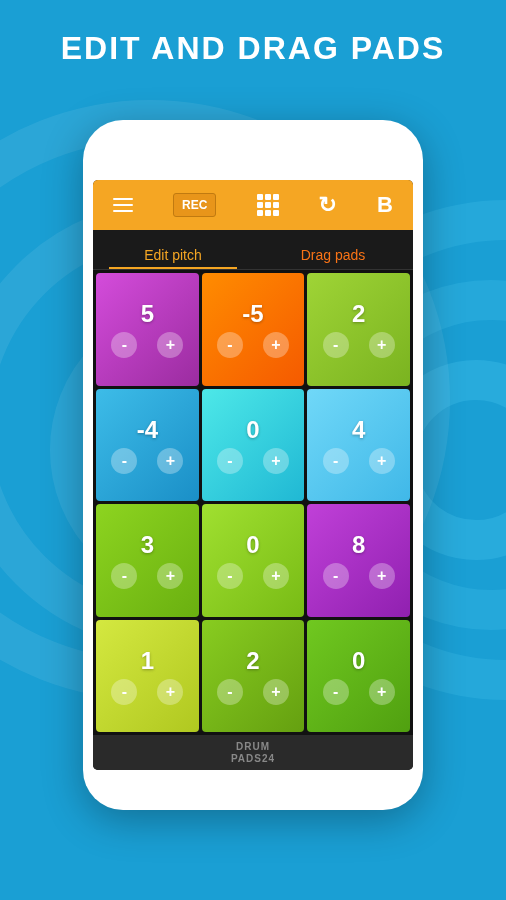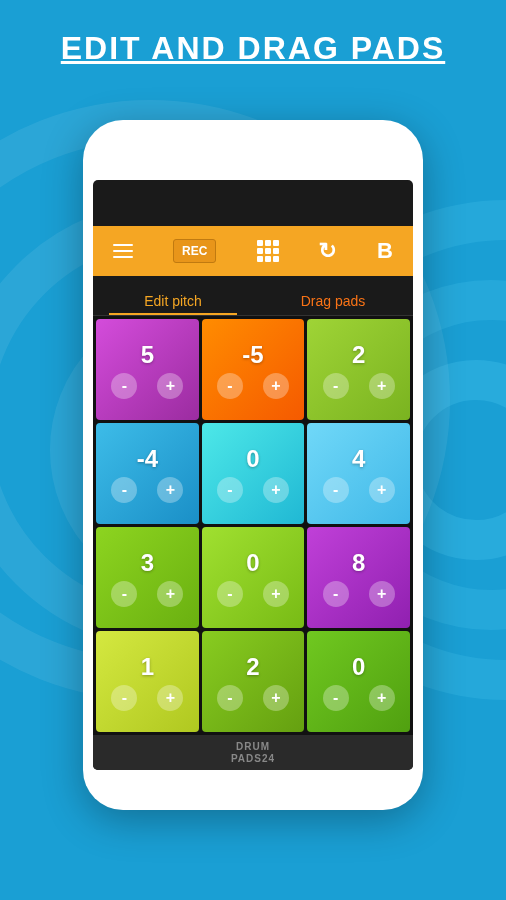--- a/index.html
+++ b/index.html
@@ -51,21 +51,20 @@
       position: absolute;
       top: 30px;
       left: 0; right: 0;
       text-align: center;
       color: white;
       font-size: 32px;
       font-weight: 900;
       letter-spacing: 2px;
       text-transform: uppercase;
       z-index: 10;
-      text-decoration: underline;
     }
 
     
     .phone {
       position: absolute;
       top: 120px;
       left: 50%;
       transform: translateX(-50%);
       width: 340px;
       height: 690px;
@@ -91,21 +90,20 @@
     }
 
     
     .toolbar {
       background: #f5a623;
       height: 50px;
       display: flex;
       align-items: center;
       justify-content: space-around;
       flex-shrink: 0;
-      margin-top: 46px;
     }
 
     .toolbar-icon {
       color: white;
       font-size: 18px;
       font-weight: bold;
       cursor: pointer;
       display: flex;
       align-items: center;
       justify-content: center;

